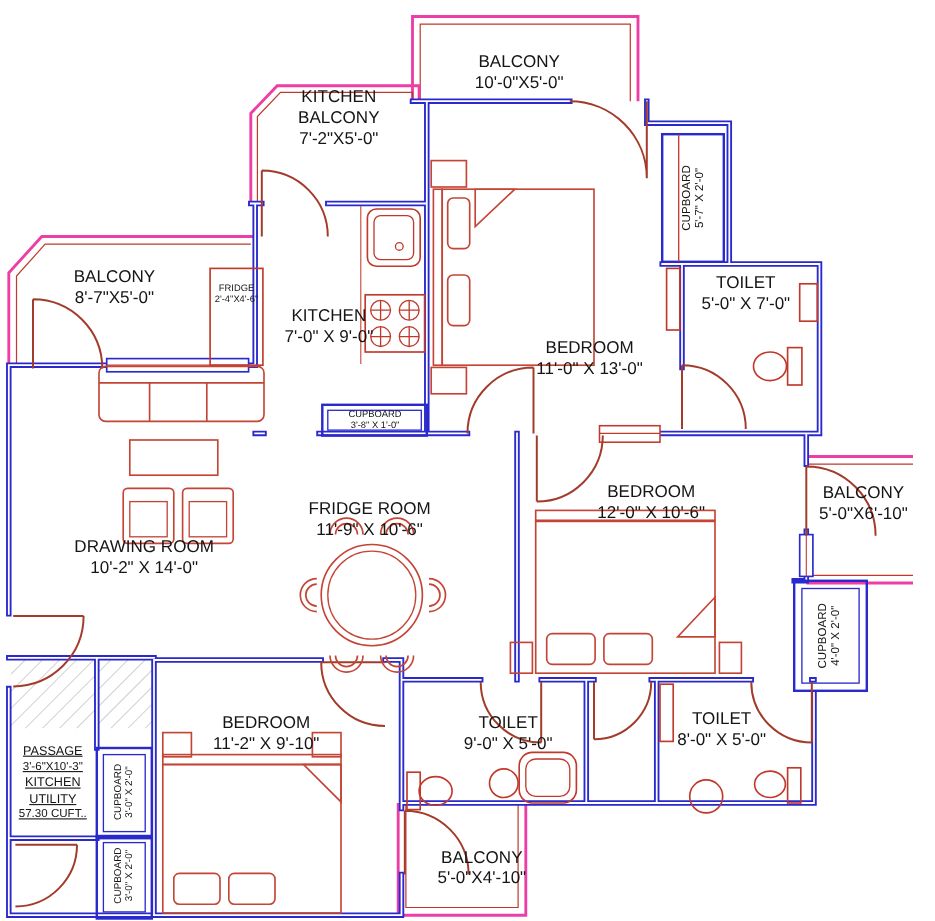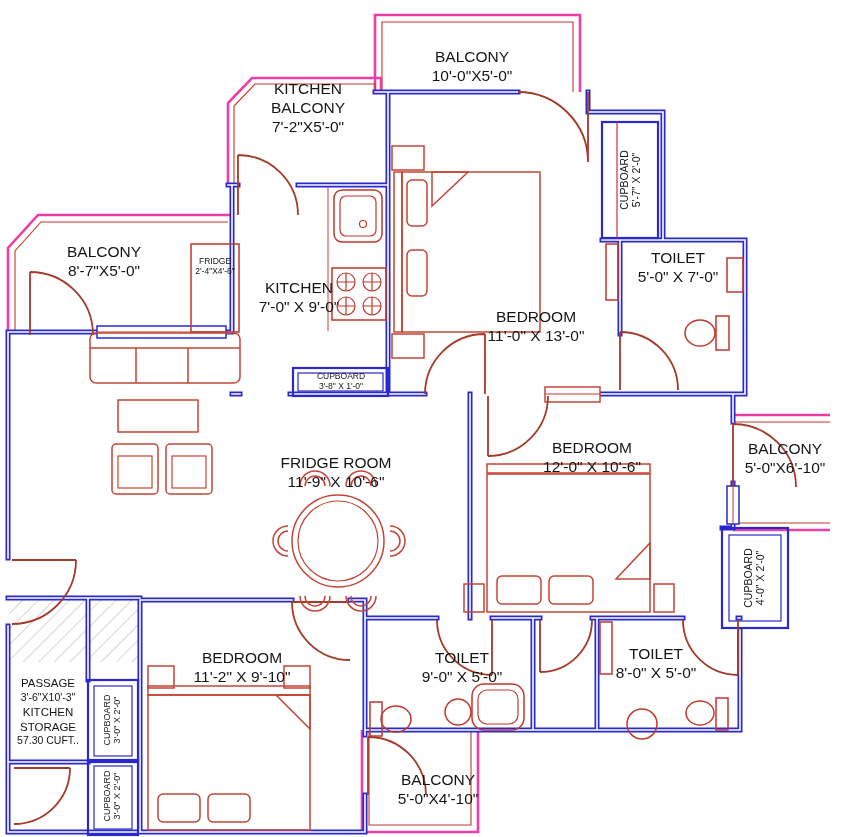--- a/index.html
+++ b/index.html
@@ -7,21 +7,21 @@
         font-family:"Liberation Sans",sans-serif;color:#151515;}
   .plan svg{position:absolute;left:0;top:0;}
   .lbl{position:absolute;transform:translate(-50%,-50%);text-align:center;line-height:1.22;
        color:#151515;white-space:nowrap;}
   .lbl.wrap{white-space:normal;width:100px;}
   .rot{transform:translate(-50%,-50%) rotate(-90deg);}
   .big{font-size:15.5px;}
   .small{font-size:8.5px;line-height:1.15;}
   .cb{font-size:10.5px;line-height:1.15;}
   .cbs{font-size:9px;line-height:1.15;}
-  .pass{font-size:11.5px;line-height:1.3;}
+  .pass{font-size:11.5px;line-height:1.3;text-decoration:underline;}
   .pass .sz{font-size:10.5px;}
   .w-outer{stroke:#2929cd;stroke-width:5;fill:none;stroke-linecap:square;}
   .w-inner{stroke:#ffffff;stroke-width:1.6;fill:none;stroke-linecap:square;}
   .rail{stroke:#ee3ea6;stroke-width:2.6;fill:none;}
   .rail-in{stroke:#c0392b;stroke-width:1.1;fill:none;}
   .door{stroke:#a33b2b;stroke-width:1.8;fill:none;}
   .furn{stroke:#c44536;stroke-width:1.5;fill:none;}
   .fix{stroke:#c0392b;stroke-width:1.5;fill:none;}
   .cbr{stroke:#2929cd;stroke-width:2.2;fill:none;}
   .thin{stroke-width:1.2;}
@@ -245,29 +245,33 @@
   <div>12'-0" X 10'-6"</div>
 </div>
 <div class="lbl big" style="left:785px;top:459px">
   <div>BALCONY</div>
   <div>5'-0"X6'-10"</div>
 </div>
 <div class="lbl big" style="left:336px;top:473px">
   <div>FRIDGE ROOM</div>
   <div>11'-9" X 10'-6"</div>
 </div>
+<div class="lbl big" style="left:131px;top:508px">
+  <div>DRAWING ROOM</div>
+  <div>10'-2" X 14'-0"</div>
+</div>
 <div class="lbl rot cb" style="left:754px;top:578px">
   <div>CUPBOARD</div>
   <div>4'-0" X 2'-0"</div>
 </div>
 <div class="lbl pass" style="left:48px;top:712px">
   <div>PASSAGE</div>
   <div class="sz">3'-6"X10'-3"</div>
   <div>KITCHEN</div>
-  <div>STORAGE</div>
+  <div>UTILITY</div>
   <div class="sz">57.30 CUFT..</div>
 </div>
 <div class="lbl rot cbs" style="left:112px;top:720px">
   <div>CUPBOARD</div>
   <div>3'-0" X 2'-0"</div>
 </div>
 <div class="lbl big" style="left:242px;top:668px">
   <div>BEDROOM</div>
   <div>11'-2" X 9'-10"</div>
 </div>

